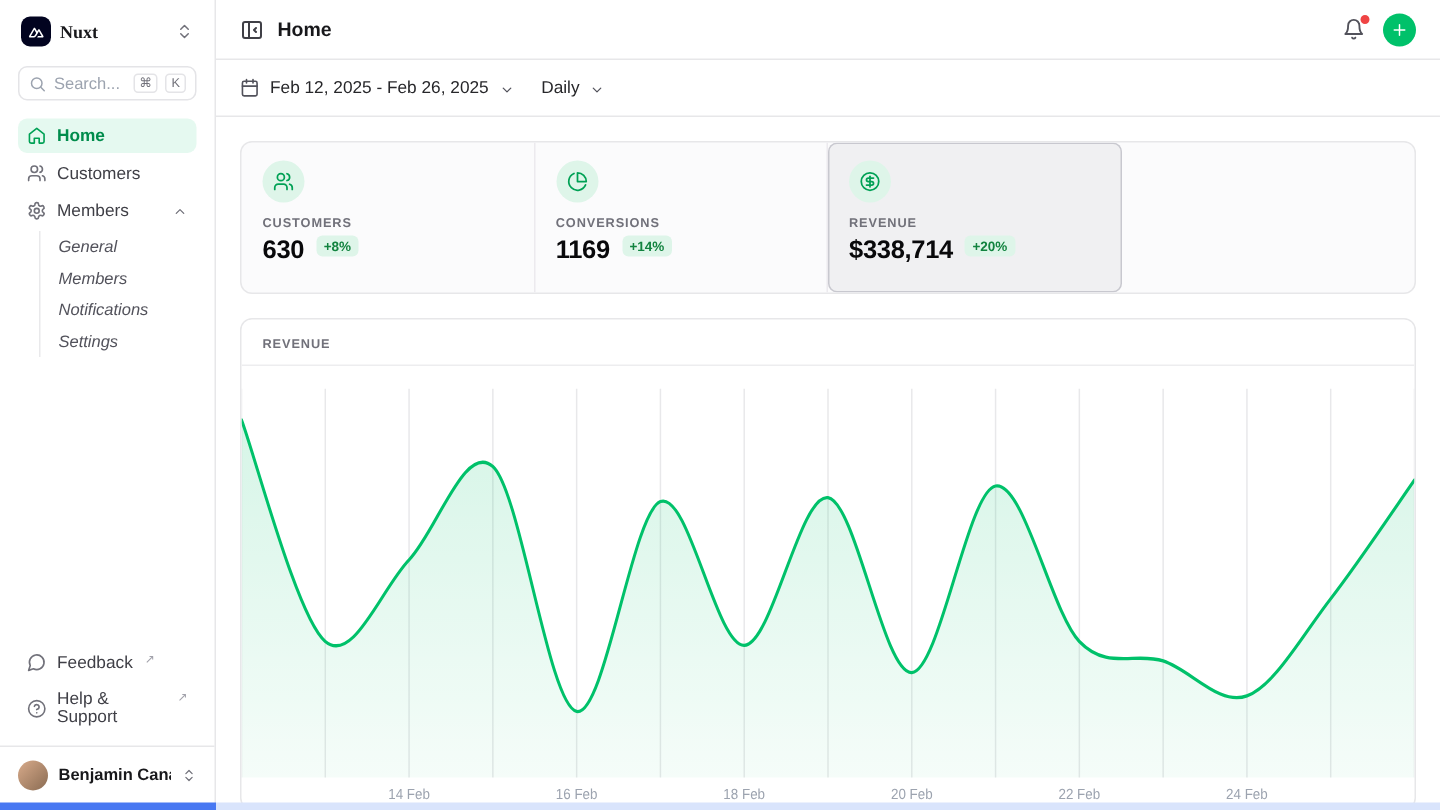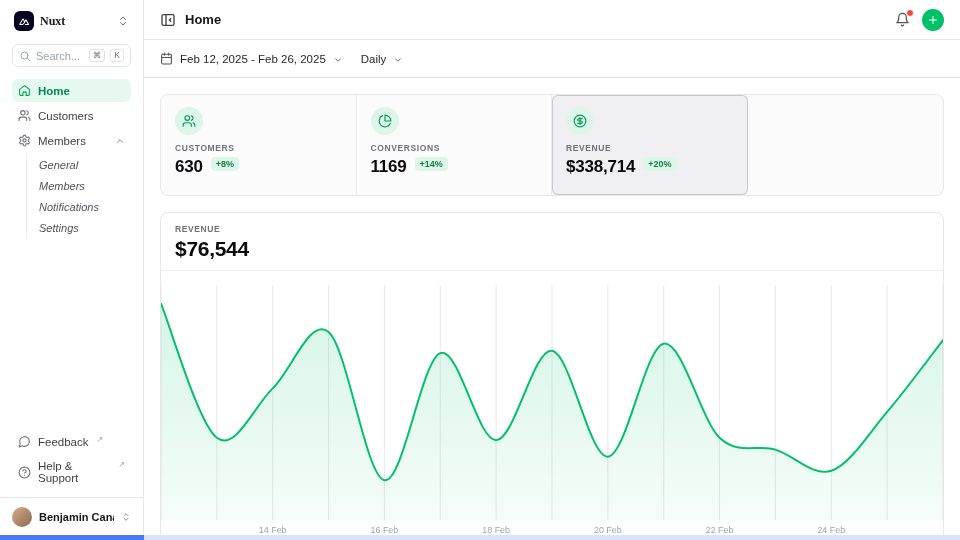--- a/index.html
+++ b/index.html
@@ -259,21 +259,20 @@
             <span class="stat-value">$338,714</span>
             <span class="delta">+20%</span>
           </div>
         </div>
 
       </div>
 
       <div class="chart-card">
         <div class="chart-head">
           <div class="chart-label">REVENUE</div>
-          <div class="chart-value">$76,544</div>
         </div>
         <div class="chart-body">
           <svg id="rev-chart" viewBox="0 0 788 271" preserveAspectRatio="none">
               <defs>
                 <linearGradient id="ag" x1="0" y1="0" x2="0" y2="1">
                   <stop offset="0" stop-color="#00c16a" stop-opacity="0.16"></stop>
                   <stop offset="1" stop-color="#00c16a" stop-opacity="0.04"></stop>
                 </linearGradient>
               </defs>
               <line x1="0" y1="14" x2="0" y2="252" stroke="#e8e8ea" stroke-width="1"></line>

